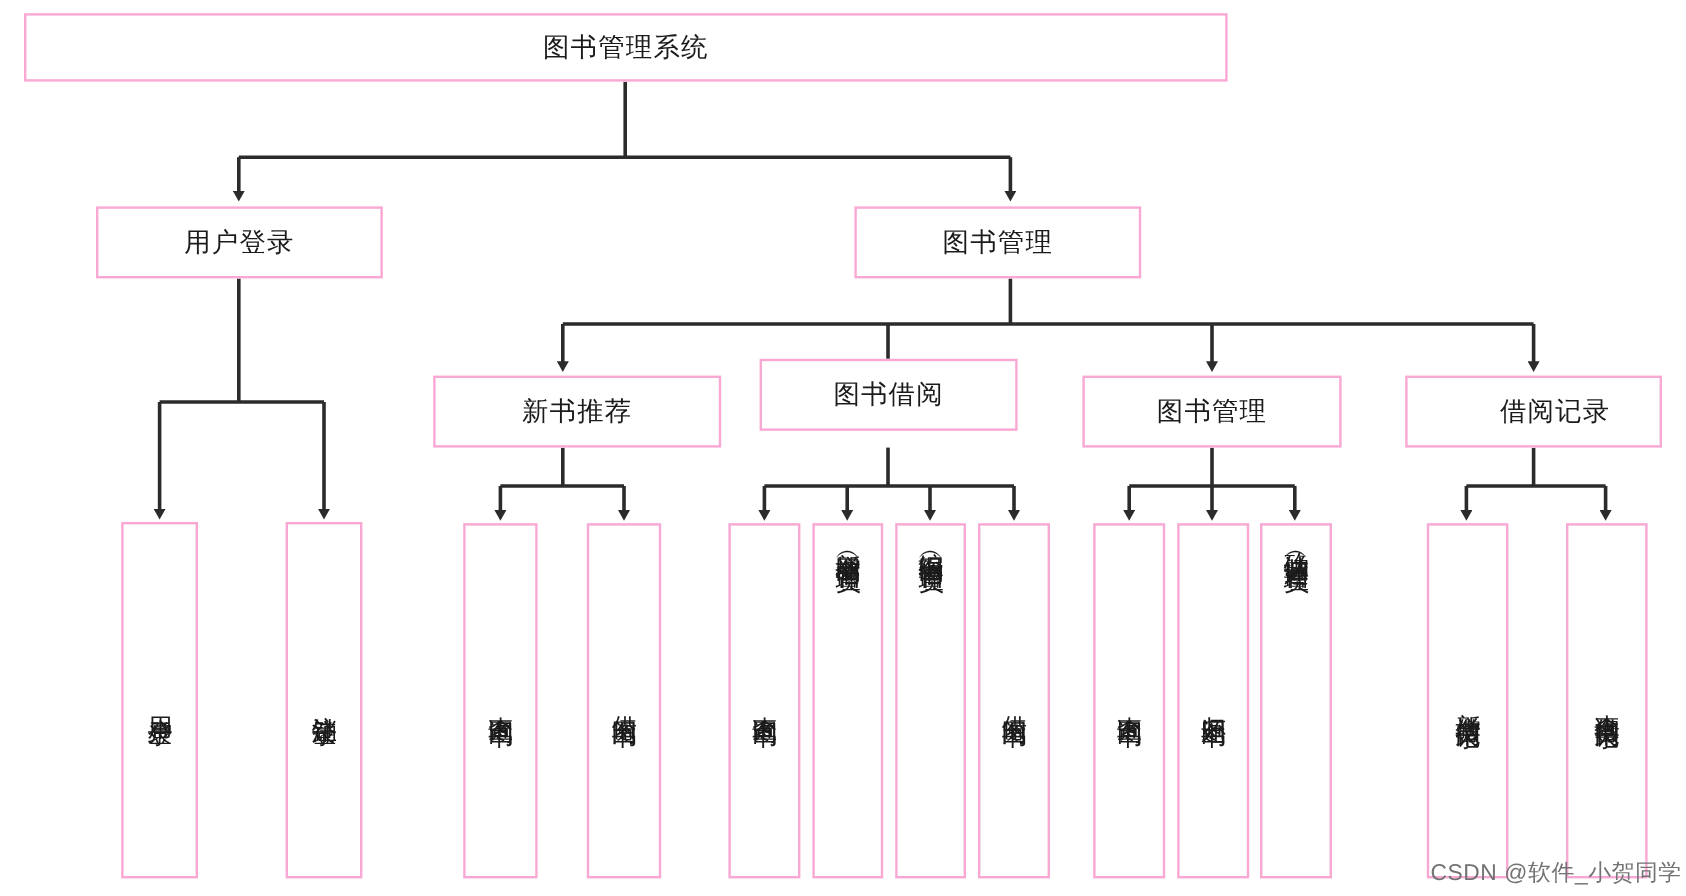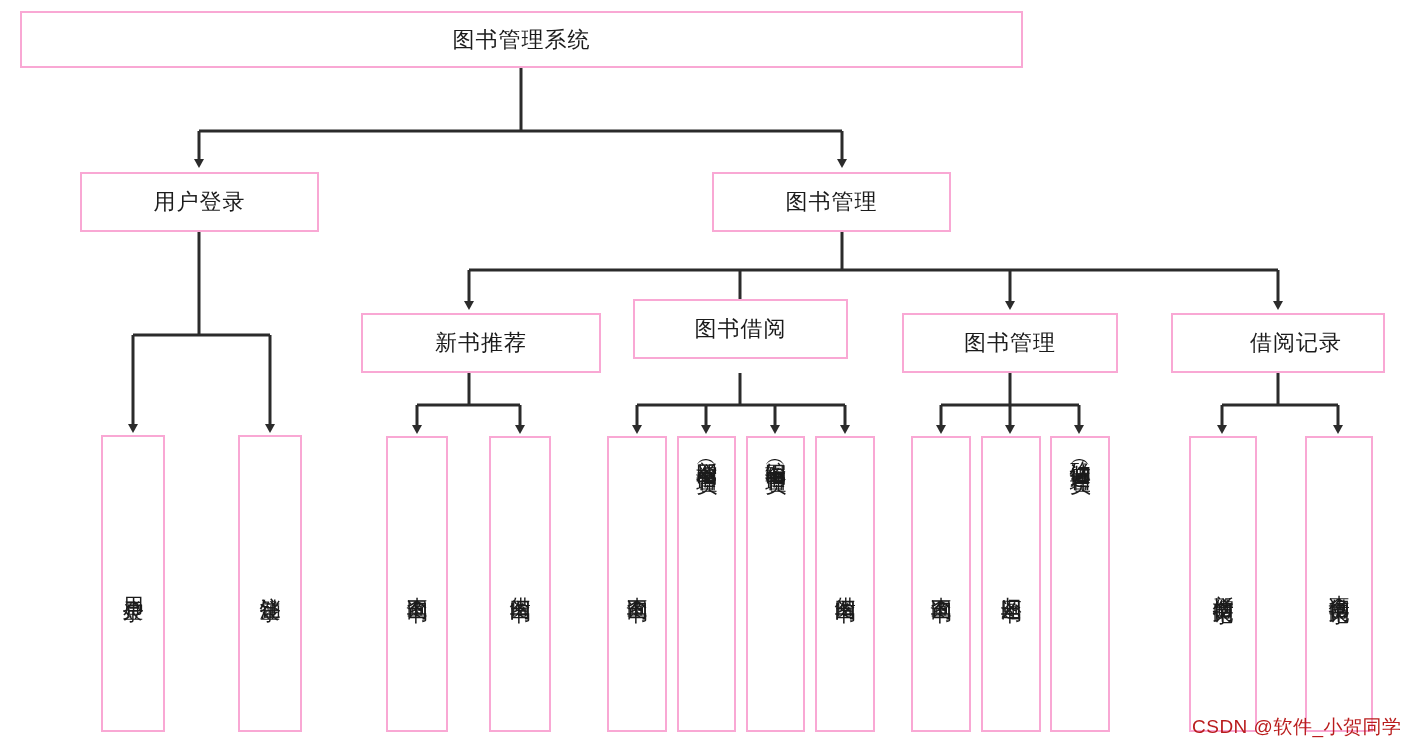--- a/index.html
+++ b/index.html
@@ -61,21 +61,21 @@
     white-space: pre;
   }
   
   .node.leaf.centered {
     align-items: center;
     padding-top: 0;
   }
   .watermark {
     position: absolute;
     z-index: 6;
-    color: #b91c1c;
+    color: #737373;
     font-size: 19px;
     letter-spacing: 0.5px;
     white-space: nowrap;
     user-select: none;
   }
 </style>
 </head>
 <body>
 
 <div id="diagram-root">

